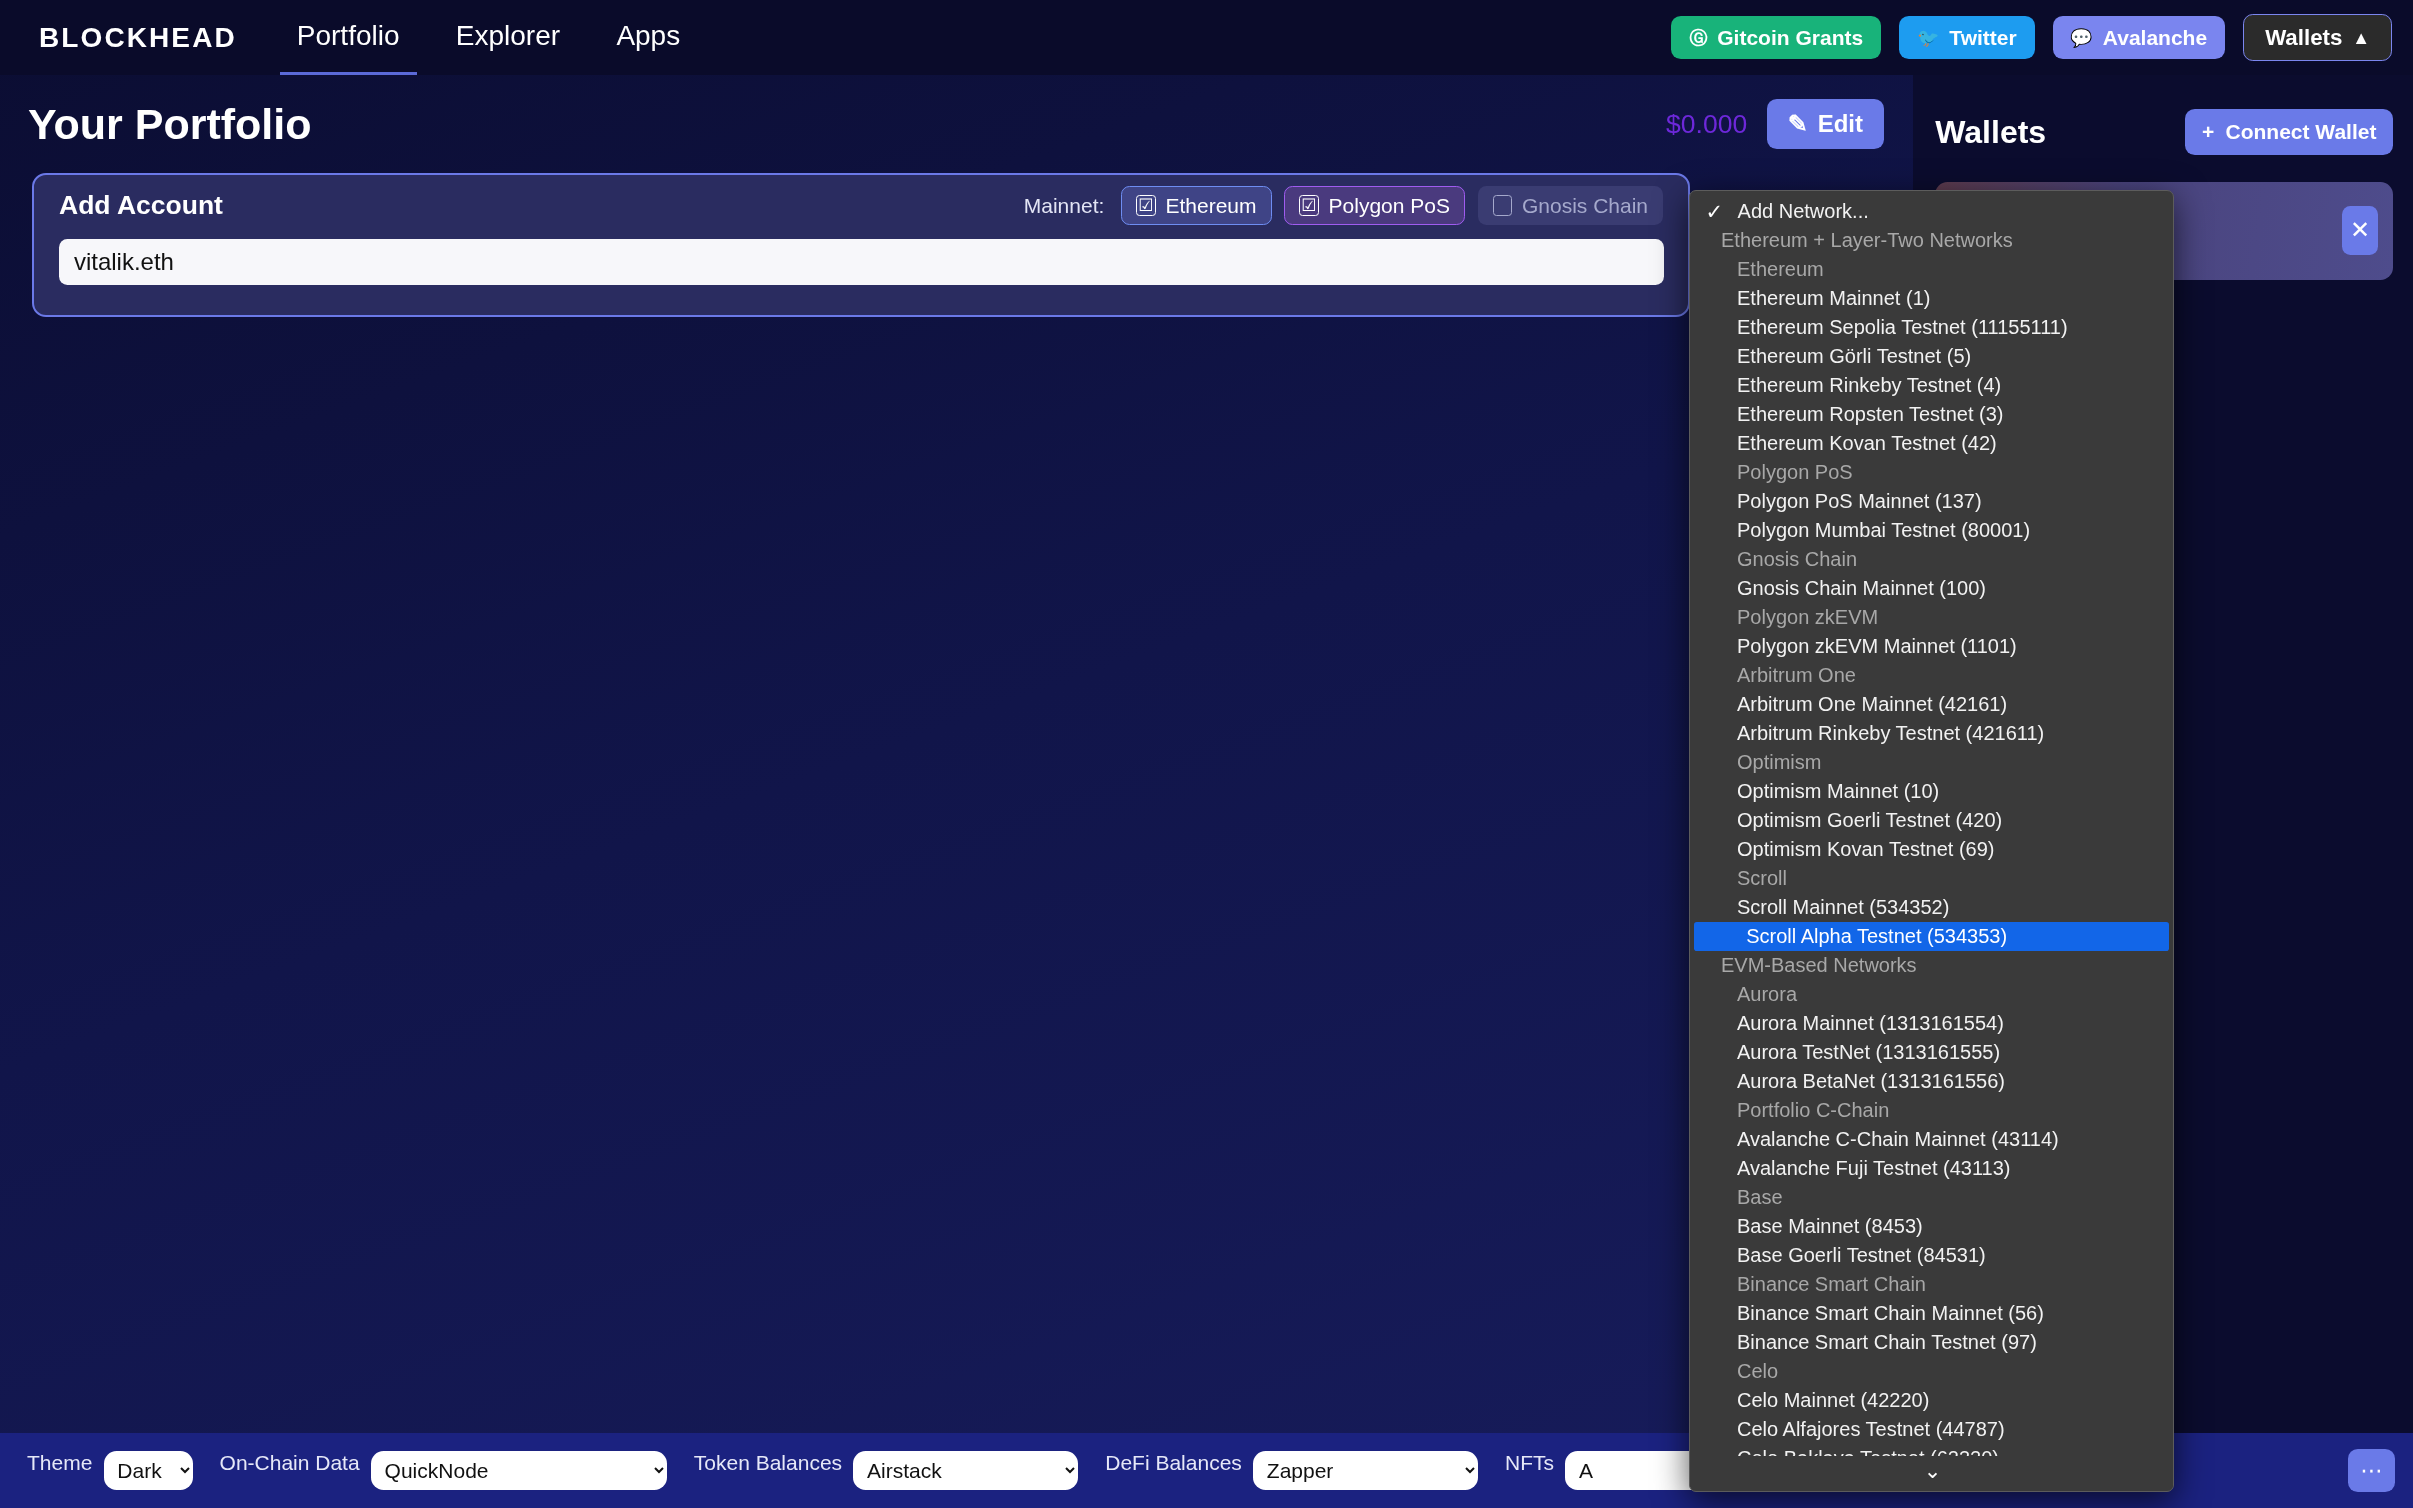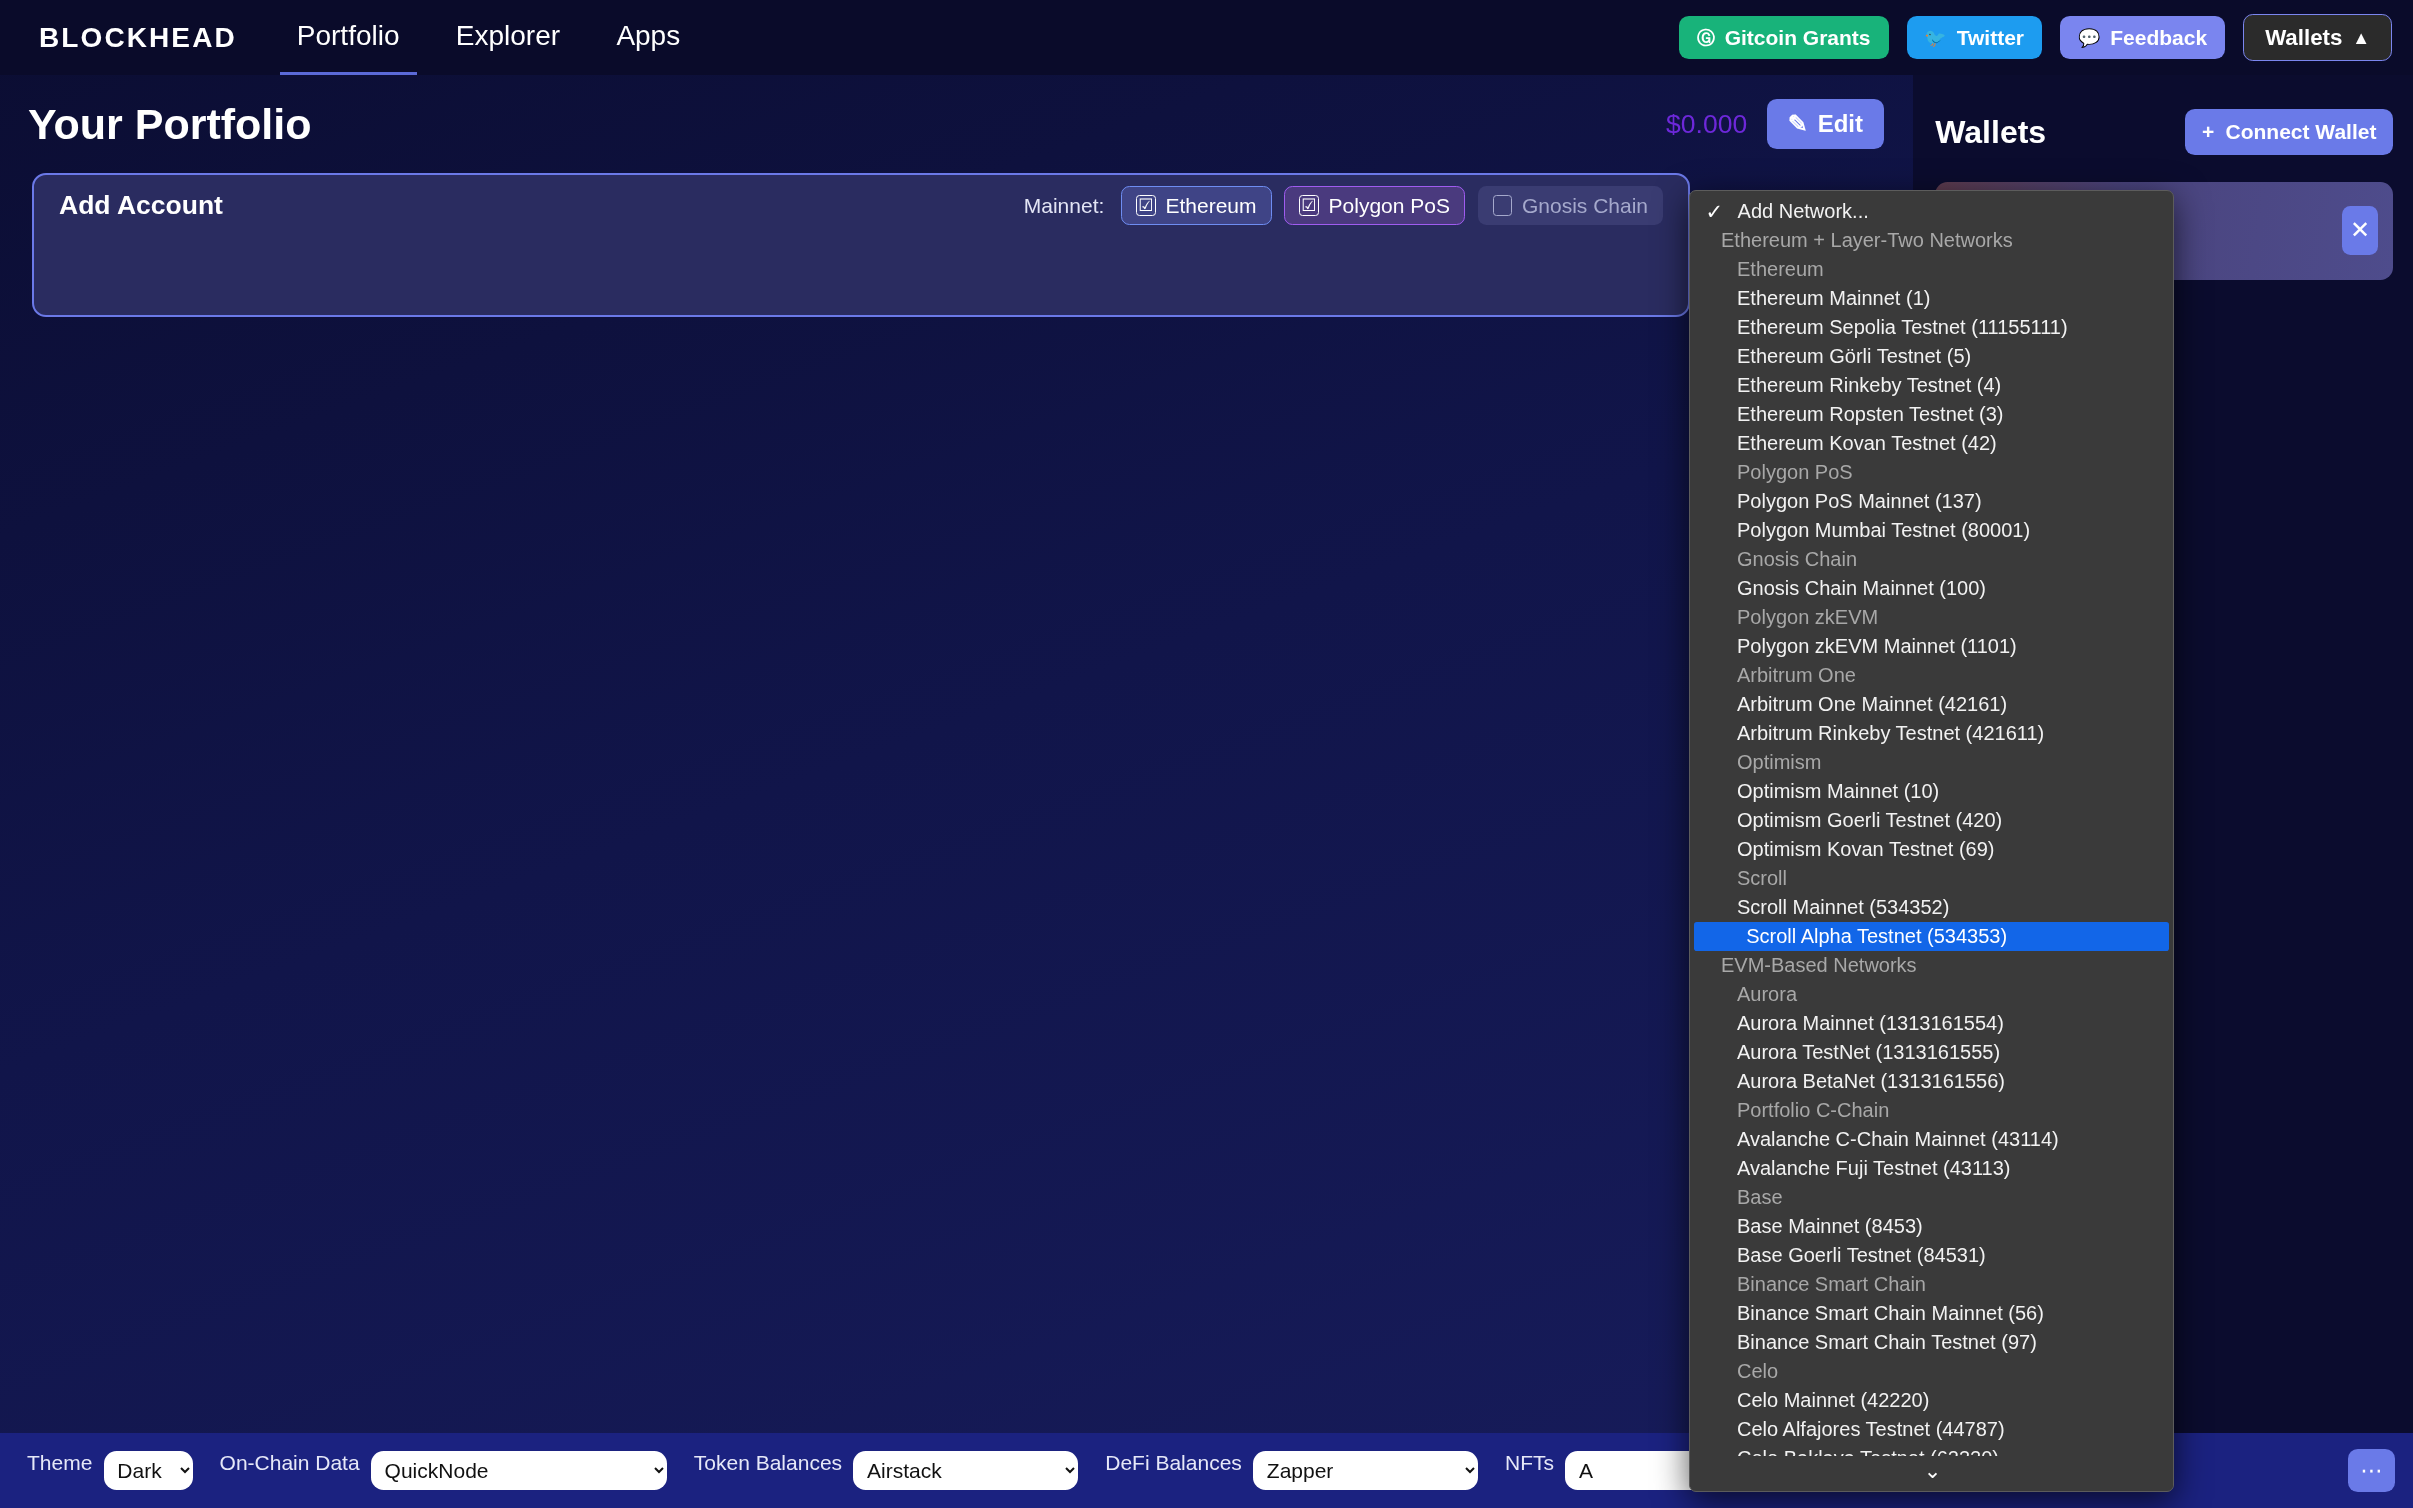--- a/index.html
+++ b/index.html
@@ -211,21 +211,21 @@
     <div class="pill gitcoin">
       <span class="ic">Ⓖ</span>
       <span>Gitcoin Grants</span>
     </div>
     <div class="pill twitter">
       <span class="ic">🐦</span>
       <span>Twitter</span>
     </div>
     <div class="pill feedback">
       <span class="ic">💬</span>
-      <span>Feedback</span>
+      <span>Avalanche</span>
     </div>
     <div class="pill wallets">
       <span>Wallets</span>
       <span class="ic">▲</span>
     </div>
   </div>
 </div>
 
 <div id="portfolio-header">
   <div id="page-title">Your Portfolio</div>
@@ -265,20 +265,21 @@
       <div class="net-chip polygon">
         <span class="box">☑</span>
         <span>Polygon PoS</span>
       </div>
       <div class="net-chip gnosis">
         <span class="box"></span>
         <span>Gnosis Chain</span>
       </div>
     </div>
   </div>
+  <input id="aa-input" type="text" value="vitalik.eth" style="">
 </div>
 
 <div id="network-dropdown">
   <div class="dd-item check">
     <span class="tick">✓</span>
     <span>Add Network...</span>
   </div>
   <div id="dd-body">
       <div class="dd-group">Ethereum + Layer-Two Networks</div>
       <div class="dd-sub">Ethereum</div>

